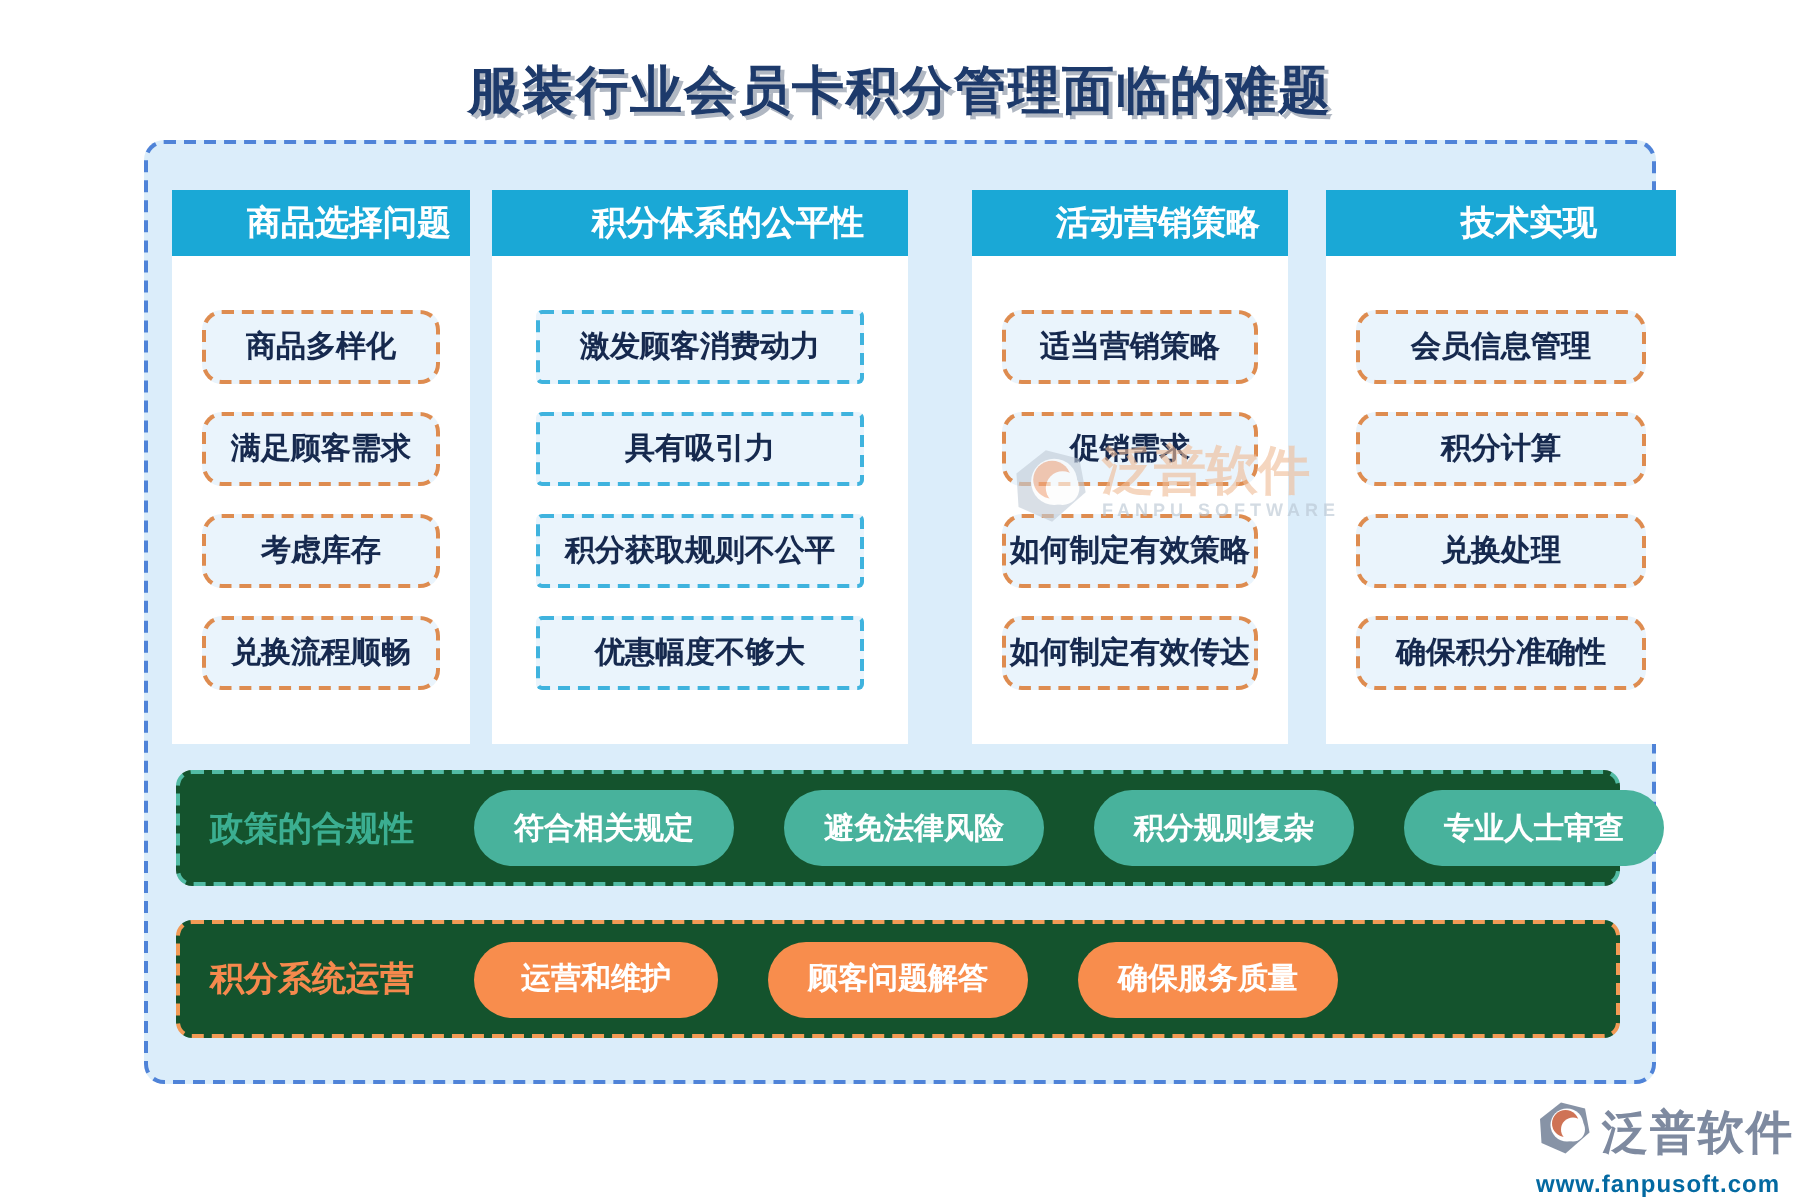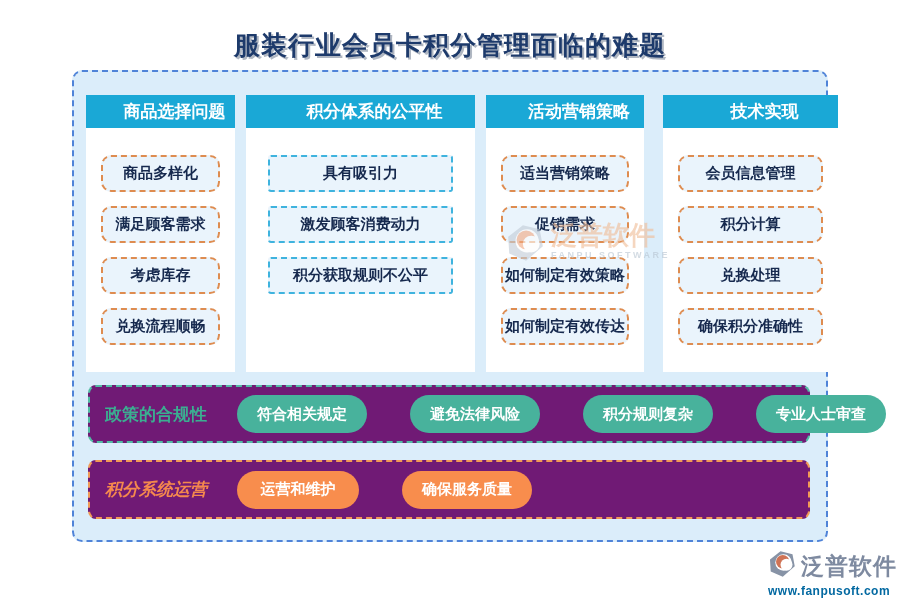--- a/index.html
+++ b/index.html
@@ -15,21 +15,21 @@
   }
   .panel{
     position:absolute;left:72px;top:70px;width:756px;height:472px;
     box-sizing:border-box;background:#dbedfa;
     border:2px dashed #4f83d8;border-radius:10px;
   }
   .col{
     position:absolute;top:23px;height:277px;background:#ffffff;
   }
   .col1{left:12px;width:149px;}
-  .col2{left:172px;width:229px;}
+  .col2{left:172px;width:208px;}
   .col3{left:412px;width:158px;}
   .col4{left:589px;width:175px;}
   .col-header{
     height:33px;line-height:33px;background:#1aa8d6;color:#ffffff;
     text-align:center;font-size:17px;font-weight:bold;padding-left:28px;
   }
   .items{
     display:flex;flex-direction:column;align-items:center;
     padding-top:27px;gap:14px;
   }
@@ -37,32 +37,32 @@
     box-sizing:border-box;height:37px;width:calc(100% - 30px);
     display:flex;align-items:center;justify-content:center;
     background:#eaf4fc;border:2px dashed #de8c50;border-radius:10px;
     color:#16294e;font-size:15px;font-weight:bold;white-space:nowrap;
   }
   .theme-cyan .item{
     border:2px dashed #3fb3de;border-radius:3px;width:calc(100% - 44px);
   }
   .band{
     position:absolute;left:14px;width:722px;box-sizing:border-box;
-    background:#701a75;display:flex;align-items:center;
+    background:#14532d;display:flex;align-items:center;
     padding:0 15px;border-radius:8px;
   }
   .band-green{top:313px;height:58px;border:2px dashed #52bba4;}
   .band-orange{top:388px;height:59px;border:2px dashed #f29a55;}
   .band-label{
     font-size:17px;font-weight:bold;white-space:nowrap;margin-right:22px;
     min-width:110px;
   }
   .band-green .band-label{color:#3bae91;}
-  .band-orange .band-label{color:#f5894d;font-style:italic;}
-  .pills{display:flex;gap:43px;}
+  .band-orange .band-label{color:#f5894d;}
+  .pills{display:flex;gap:25px;}
   .pill{
     box-sizing:border-box;height:38px;min-width:122px;padding:0 20px;
     display:flex;align-items:center;justify-content:center;
     border-radius:19px;color:#ffffff;font-size:15px;font-weight:bold;
     white-space:nowrap;
   }
   .band-green .pill{background:#48b29c;}
   .band-orange .pill{background:#f88d4d;}
   .watermark{
     position:absolute;left:503px;top:222px;display:flex;align-items:flex-start;
@@ -99,23 +99,24 @@
       <div class="item">商品多样化</div>
       <div class="item">满足顾客需求</div>
       <div class="item">考虑库存</div>
       <div class="item">兑换流程顺畅</div>
     </div>
   </div>
 
   <div class="col col2 theme-cyan">
     <div class="col-header">积分体系的公平性</div>
     <div class="items">
+      <div class="item">激发顾客消费动力</div>
       <div class="item">具有吸引力</div>
-      <div class="item">激发顾客消费动力</div>
       <div class="item">积分获取规则不公平</div>
+      <div class="item">优惠幅度不够大</div>
     </div>
   </div>
 
   <div class="col col3 theme-orange">
     <div class="col-header">活动营销策略</div>
     <div class="items">
       <div class="item">适当营销策略</div>
       <div class="item">促销需求</div>
       <div class="item">如何制定有效策略</div>
       <div class="item">如何制定有效传达</div>
@@ -139,20 +140,21 @@
       <div class="pill">避免法律风险</div>
       <div class="pill">积分规则复杂</div>
       <div class="pill">专业人士审查</div>
     </div>
   </div>
 
   <div class="band band-orange">
     <div class="band-label">积分系统运营</div>
     <div class="pills">
       <div class="pill">运营和维护</div>
+      <div class="pill">顾客问题解答</div>
       <div class="pill">确保服务质量</div>
     </div>
   </div>
 
 </div>
 
 <div class="watermark">
   <span>
     <svg width="44" height="42" viewBox="0 0 40 40">
       <path d="M4 14 L18 3 L34 7 L37 23 L21 37 L5 30 Z" fill="#c2cdd8"></path>

